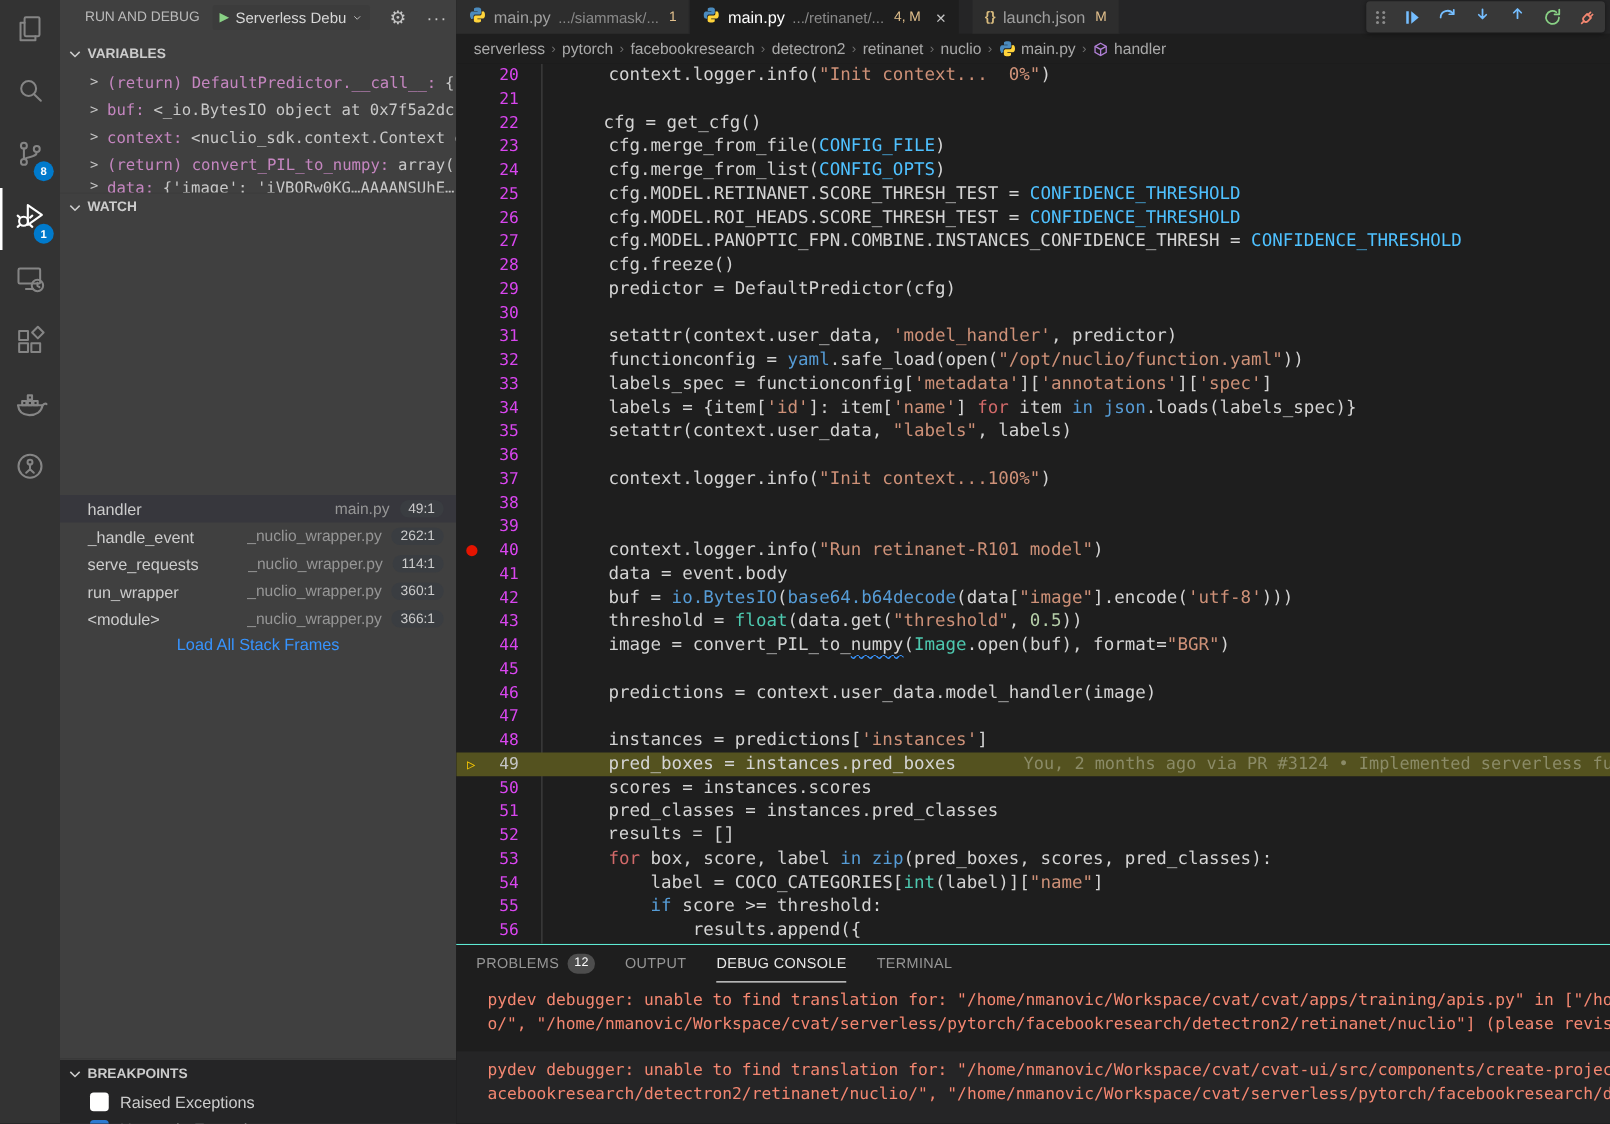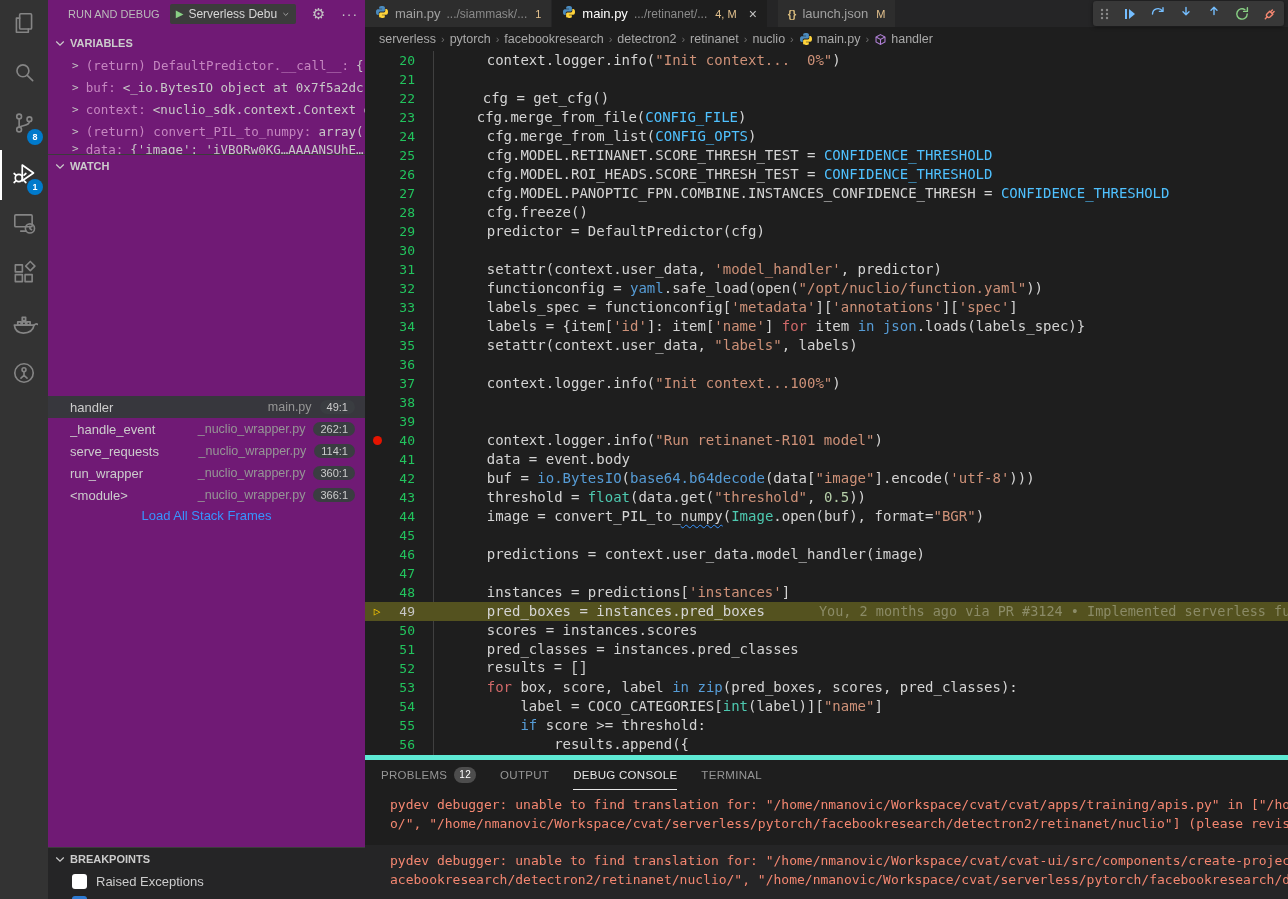--- a/index.html
+++ b/index.html
@@ -10,21 +10,21 @@
   
   .activitybar { width:48px; flex:0 0 48px; background:#333333; display:flex; flex-direction:column; }
   .ab-item { height:50px; display:flex; align-items:center; justify-content:center;
     color:#858585; position:relative; cursor:pointer; }
   .ab-item.active { color:#ffffff; box-shadow: inset 2px 0 0 #ffffff; }
   .ab-badge { position:absolute; right:5px; bottom:5px; width:16px; height:16px; border-radius:50%;
     background:var(--accent,#007acc); color:#fff; font-size:9px; display:flex; align-items:center;
     justify-content:center; font-weight:bold; }
 
   
-  .sidebar { width:317px; flex:0 0 317px; background:#701a75; color:#cccccc; position:relative; overflow:hidden; }
+  .sidebar { width:317px; flex:0 0 317px; background:#404040; color:#cccccc; position:relative; overflow:hidden; }
   .sb-header { height:27px; display:flex; align-items:center; padding-left:20px; font-size:11px; color:#bbbbbb; }
   .launch-select { margin-left:10px; background:#3c3c3c; height:20px; border-radius:2px; display:flex;
     align-items:center; padding:0 6px; gap:5px; font-size:12px; color:#d7d7d7; width:126px; overflow:hidden;
     white-space:nowrap; cursor:pointer; }
   .play-tri { color:#89d185; font-size:10px; }
   .sb-header .gear { margin-left:16px; color:#c5c5c5; font-size:15px; cursor:pointer; }
   .sb-header .dots { margin-left:16px; color:#c5c5c5; font-size:14px; letter-spacing:1px; cursor:pointer; }
 
   .pane-header { height:22px; display:flex; align-items:center; font-size:11px; font-weight:bold;
     color:#cccccc; padding-left:4px; gap:2px; cursor:pointer; }
@@ -79,30 +79,30 @@
 
   .editor { flex:1; position:relative; background:#1e1e1e; overflow:hidden;
     font-family:"DejaVu Sans Mono", monospace; font-size:14px; line-height:19px; }
   .indent-guide { position:absolute; left:68px; top:0; bottom:0; width:1px; background:#404040; }
   .code-line { height:19px; display:flex; position:relative; }
   .code-line.current { background:var(--current-line,#54521f); }
   .gutter { width:70px; flex:0 0 70px; display:flex; align-items:center; }
   .glyph { width:24px; display:flex; justify-content:center; align-items:center; cursor:pointer; }
   .bp-dot { width:9px; height:9px; border-radius:50%; background:var(--breakpoint,#e51400); }
   .cur-arrow { color:#ffcc00; font-size:11px; font-weight:bold; }
-  .lnum { width:26px; text-align:right; color:#22c55e; font-size:13px; cursor:pointer; }
+  .lnum { width:26px; text-align:right; color:#d946ef; font-size:13px; cursor:pointer; }
   .code-line.current .lnum { color:#c6c6c6; }
   .code-text { white-space:pre; }
   .blame { color:#8b8b67; margin-left:54px; font-size:13.5px; white-space:pre; }
   .t-d { color:#d4d4d4; } .t-s { color:#ce9178; } .t-k { color:#569cd6; } .t-r { color:#d16969; }
   .t-c { color:#4ec9b0; } .t-n { color:#b5cea8; } .t-u { color:#4fc1ff; }
   .t-w { color:#d4d4d4; text-decoration:underline wavy #3794ff; text-decoration-thickness:1px; text-underline-offset:3px; }
 
   
-  .panel { height:144px; flex:0 0 144px; background:#1e1e1e; border-top:5px solid #5eead4;
+  .panel { height:144px; flex:0 0 144px; background:#1e1e1e; border-top:1px solid #5eead4;
     display:flex; flex-direction:column; }
   .panel-tabs { height:30px; flex:0 0 30px; display:flex; align-items:center; padding-left:16px; gap:24px; }
   .ptab { display:flex; align-items:center; gap:7px; height:100%; font-size:11.5px; color:#969696;
     letter-spacing:.3px; cursor:pointer; border-bottom:1px solid transparent; }
   .ptab.active { color:#e7e7e7; border-bottom:1px solid #e7e7e7; }
   .ptab-badge { background:#4d4d4d; border-radius:9px; min-width:18px; height:16px; padding:0 5px;
     display:flex; align-items:center; justify-content:center; font-size:10px; color:#ffffff; }
   .console { flex:1; position:relative; overflow:hidden; font-family:"DejaVu Sans Mono", monospace;
     font-size:13px; line-height:19px; color:var(--error,#f48771); }
   .con-line { white-space:pre; overflow:hidden; padding-left:25px; }
@@ -414,21 +414,21 @@
               <div class="glyph"></div>
               <div class="lnum">22</div>
             </div>
             <div class="code-text" style="padding-left: 14px;"><span class="t-d">    cfg = get_cfg()</span></div>
           </div>
           <div class="code-line">
             <div class="gutter">
               <div class="glyph"></div>
               <div class="lnum">23</div>
             </div>
-            <div class="code-text" style="padding-left: 8px;"><span class="t-d">    cfg.merge_from_file(</span><span class="t-u">CONFIG_FILE</span><span class="t-d">)</span></div>
+            <div class="code-text" style="padding-left: 18px;"><span class="t-d">    cfg.merge_from_file(</span><span class="t-u">CONFIG_FILE</span><span class="t-d">)</span></div>
           </div>
           <div class="code-line">
             <div class="gutter">
               <div class="glyph"></div>
               <div class="lnum">24</div>
             </div>
             <div class="code-text" style="padding-left: 18px;"><span class="t-d">    cfg.merge_from_list(</span><span class="t-u">CONFIG_OPTS</span><span class="t-d">)</span></div>
           </div>
           <div class="code-line">
             <div class="gutter">

